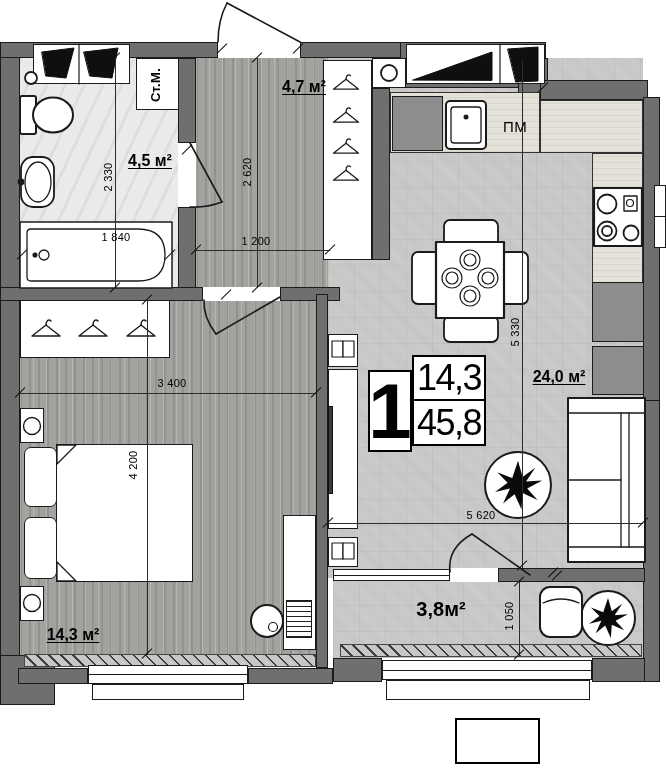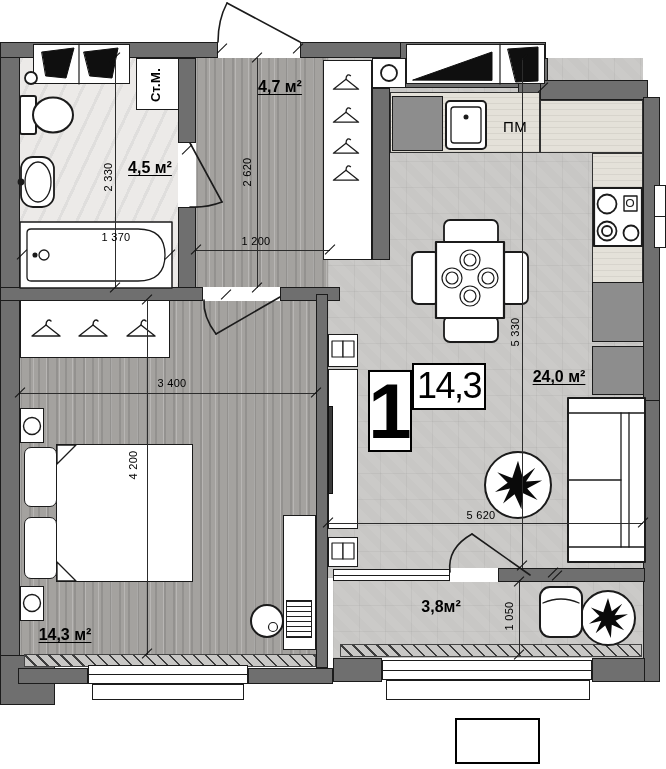--- a/index.html
+++ b/index.html
@@ -30,21 +30,21 @@
   .dim-line{background:#2c2c2c;}
   .tick{width:14px;height:0;border-top:1.6px solid #111;transform:rotate(-45deg);}
   .dim-text{font-size:11px;line-height:14px;text-align:center;white-space:nowrap;letter-spacing:.3px;}
   .vtext{transform:rotate(-90deg);}
   .area-label{font-size:16px;font-weight:700;text-align:center;white-space:nowrap;
      text-decoration:underline;text-underline-offset:2px;}
   .apt-num{border:2.5px solid #000;background:#fff;display:flex;align-items:center;justify-content:center;
      font-size:78px;font-weight:700;line-height:1;}
   .apt-row{border:2.5px solid #000;background:#fff;display:flex;align-items:center;justify-content:center;
      font-size:36px;font-weight:400;letter-spacing:-1.5px;line-height:1;height:42.7px;margin-top:-2.5px;}
-  .apt-row:first-child{margin-top:16px;}
+  .apt-row:first-child{margin-top:8px;}
   svg{position:absolute;left:0;top:0;}
   .legend{border:2.5px solid #000;background:#fff;}
   .gadget{border:1.2px solid #1b1b1b;
      background-image:repeating-linear-gradient(0deg,#222 0 1.5px,#fff 1.5px 5px);}
   .tv{background:#3a3a3a;border:.5px solid #111;}
 </style>
 </head>
 <body>
 
 <div id="plan">
@@ -258,20 +258,21 @@
       <line x1="530" y1="575" x2="472" y2="534"></line>
       <path d="M450,572 Q447,548 472,534"></path>
     </g>
   </svg>
 
   <div class="abs apt-num" style="left:368px;top:370px;width:44px;height:82px;">
     <span>1</span>
   </div>
   <div class="abs" style="left:412px;top:347px;width:74px;">
     <div class="apt-row">14,3</div>
+    <div class="apt-row">45,8</div>
   </div>
 
   <div class="abs legend" style="left:455px;top:718px;width:85px;height:46px;"></div>
 
   <div class="abs dim-line" style="left:115px;top:58px;width:1px;height:230px;"></div>
   <div class="abs dim-line" style="left:257px;top:58px;width:1px;height:230px;"></div>
   <div class="abs dim-line" style="left:196px;top:250px;width:134px;height:1px;"></div>
   <div class="abs dim-line" style="left:20px;top:393px;width:296px;height:1px;"></div>
   <div class="abs dim-line" style="left:147px;top:300px;width:1px;height:355px;"></div>
   <div class="abs dim-line" style="left:522px;top:58px;width:1px;height:510px;"></div>
@@ -298,33 +299,33 @@
   <div class="abs tick" style="left:163px;top:254px;"></div>
   <div class="abs tick" style="left:215px;top:48px;"></div>
   <div class="abs tick" style="left:291px;top:48px;"></div>
   <div class="abs tick" style="left:180px;top:149px;"></div>
   <div class="abs tick" style="left:219px;top:294px;"></div>
   <div class="abs tick" style="left:546px;top:572px;"></div>
   <div class="abs tick" style="left:550px;top:575px;"></div>
   <div class="abs tick" style="left:536px;top:87px;"></div>
 
   <div class="abs dim-text vtext" style="left:83px;top:170px;width:50px;height:14px;">2 330</div>
-  <div class="abs area-label" style="left:118px;top:159px;width:64px;">4,5 м²</div>
-  <div class="abs dim-text" style="left:91px;top:230px;width:50px;height:14px;">1 370</div>
+  <div class="abs area-label" style="left:118px;top:152px;width:64px;">4,5 м²</div>
+  <div class="abs dim-text" style="left:91px;top:230px;width:50px;height:14px;">1 840</div>
   <div class="abs dim-text vtext" style="left:132px;top:77px;width:50px;height:16px;font-size:13px;font-weight:700;">Ст.М.</div>
 
-  <div class="abs area-label" style="left:248px;top:78px;width:64px;text-decoration:underline;">4,7 м²</div>
+  <div class="abs area-label" style="left:272px;top:78px;width:64px;text-decoration:underline;">4,7 м²</div>
   <div class="abs dim-text vtext" style="left:222px;top:165px;width:50px;height:14px;">2 620</div>
   <div class="abs dim-text" style="left:231px;top:234px;width:50px;height:14px;">1 200</div>
 
   <div class="abs dim-text" style="left:497px;top:120px;width:36px;height:18px;font-size:15px;">ПМ</div>
   <div class="abs dim-text vtext" style="left:488px;top:325px;width:54px;height:14px;">5 330</div>
   <div class="abs area-label" style="left:524px;top:368px;width:70px;">24,0 м²</div>
   <div class="abs dim-text" style="left:456px;top:508px;width:50px;height:14px;">5 620</div>
 
   <div class="abs dim-text" style="left:147px;top:376px;width:50px;height:14px;">3 400</div>
   <div class="abs dim-text vtext" style="left:108px;top:458px;width:50px;height:14px;">4 200</div>
-  <div class="abs area-label" style="left:28px;top:626px;width:74px;text-decoration:underline;">14,3 м²</div>
-
-  <div class="abs area-label" style="left:404px;top:598px;width:74px;font-size:16px;text-decoration:none;">3,8м²</div>
+  <div class="abs area-label" style="left:36px;top:626px;width:74px;text-decoration:underline;">14,3 м²</div>
+
+  <div class="abs area-label" style="left:404px;top:598px;width:74px;font-size:20px;text-decoration:none;">3,8м²</div>
   <div class="abs dim-text vtext" style="left:484px;top:609px;width:50px;height:14px;">1 050</div>
 
 </div>
 
 </body></html>

